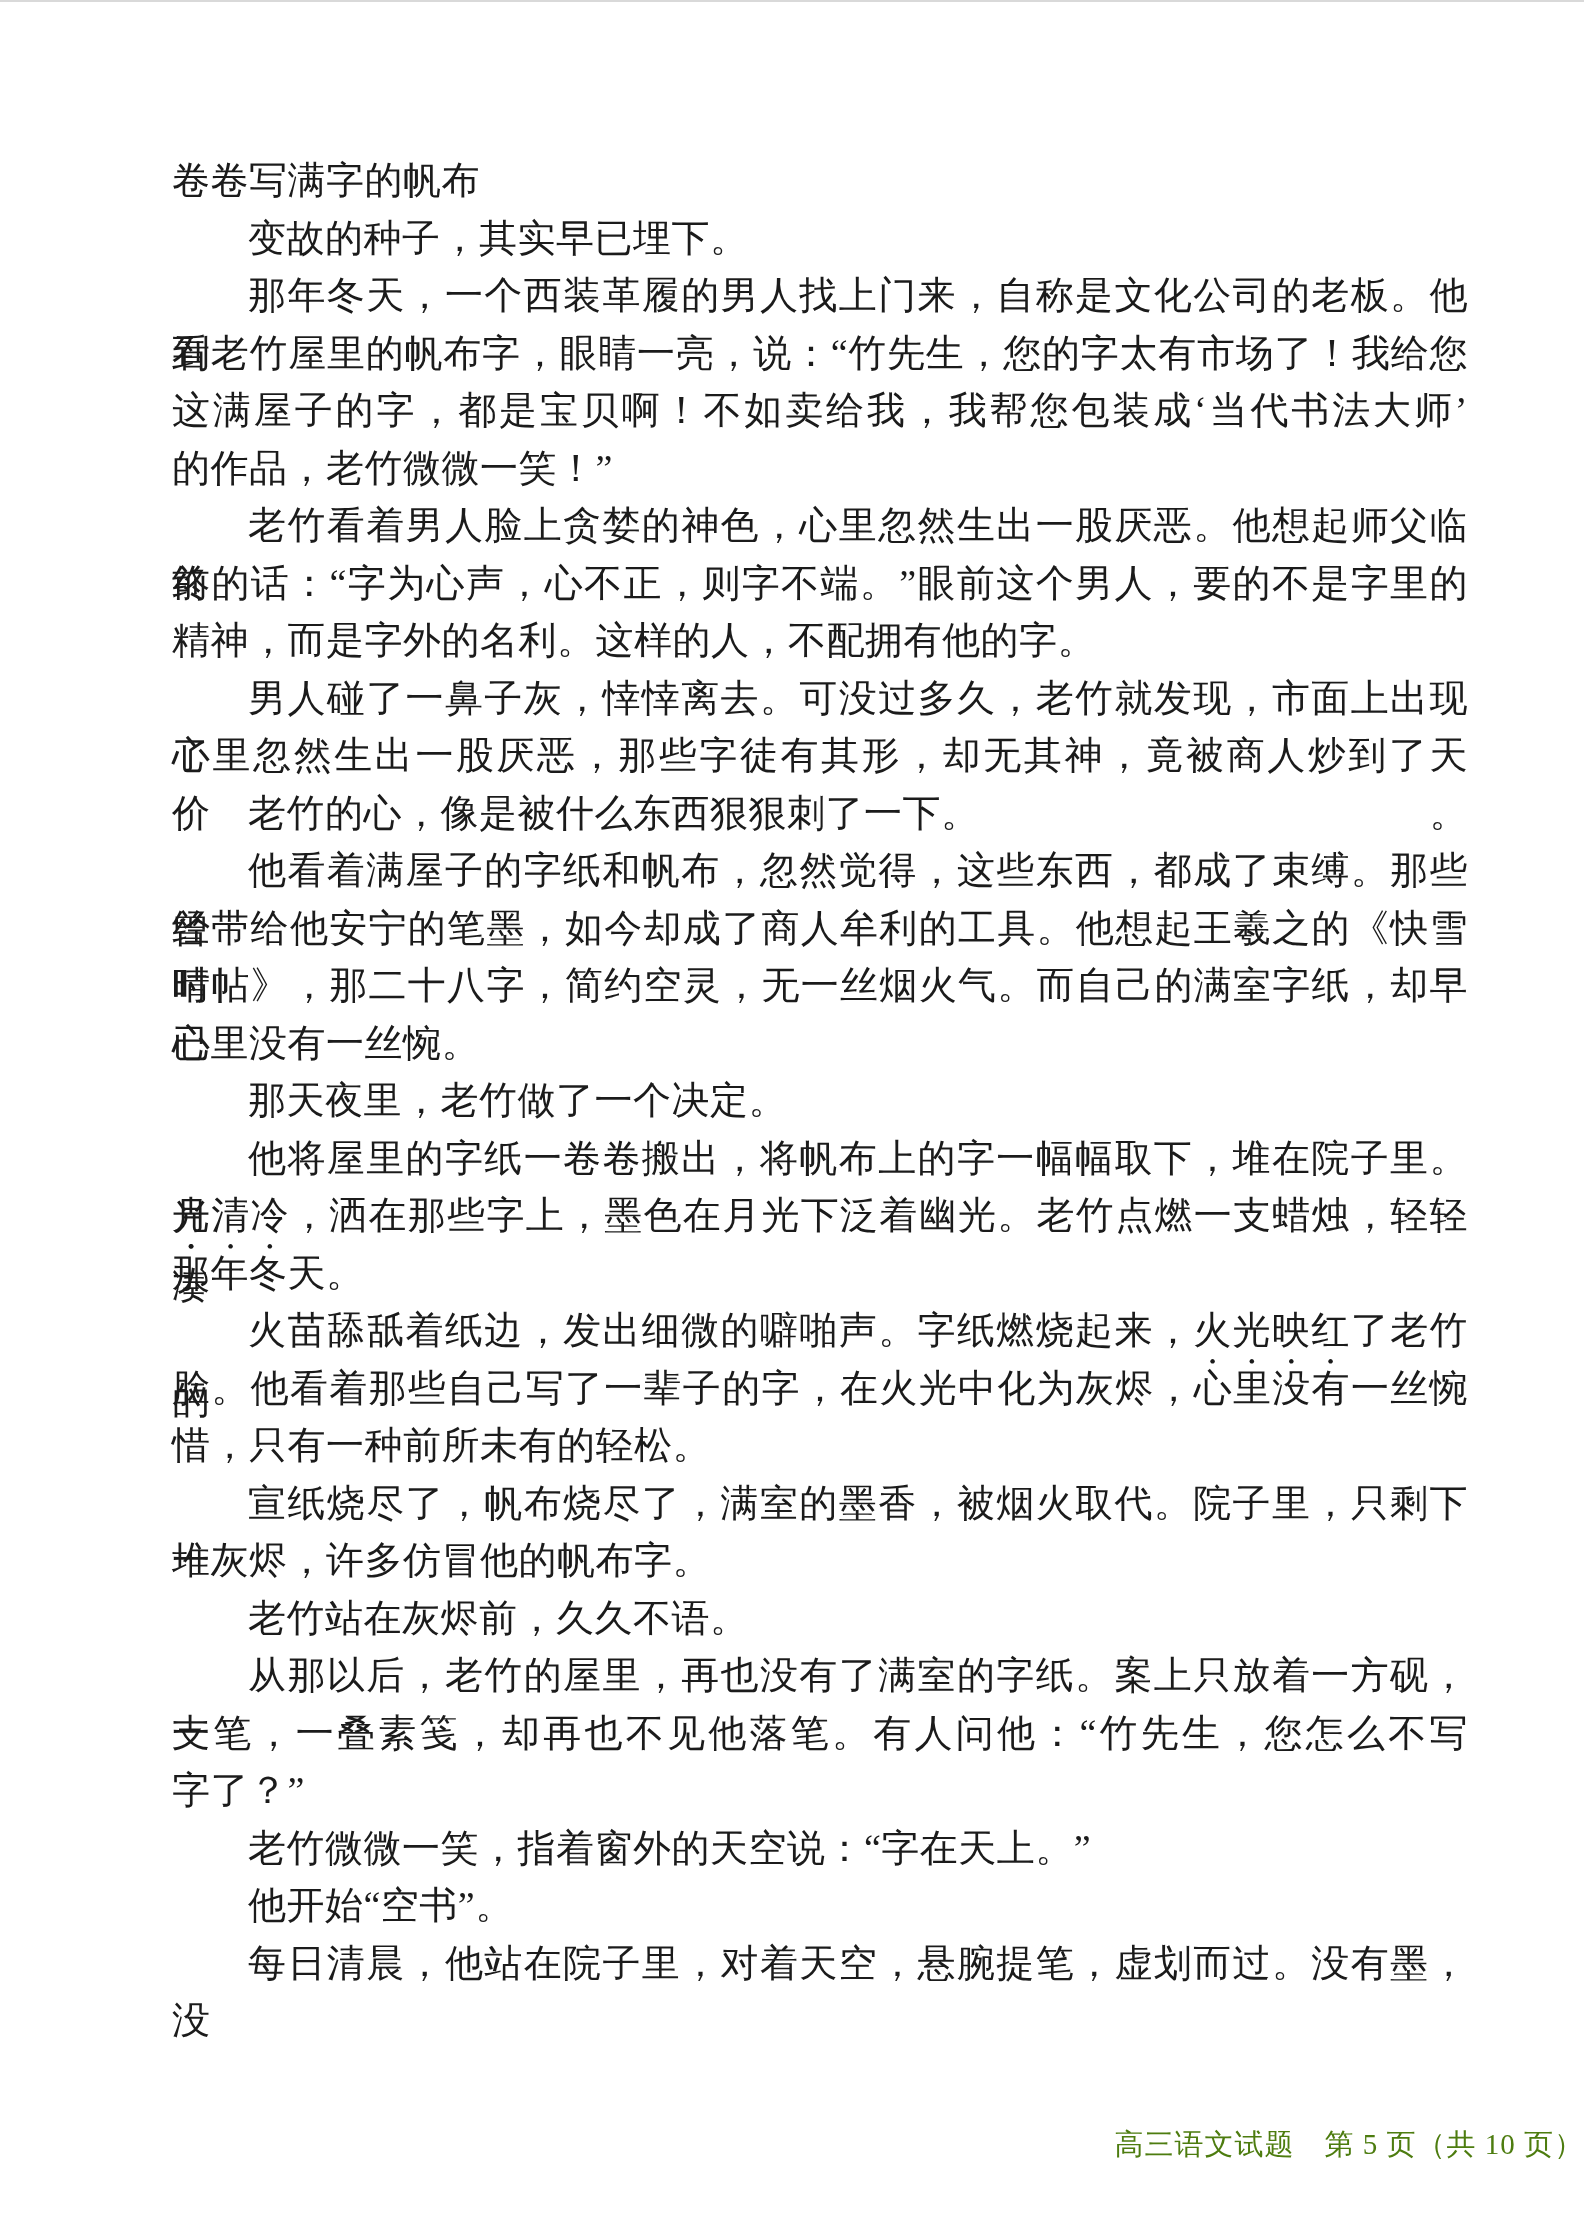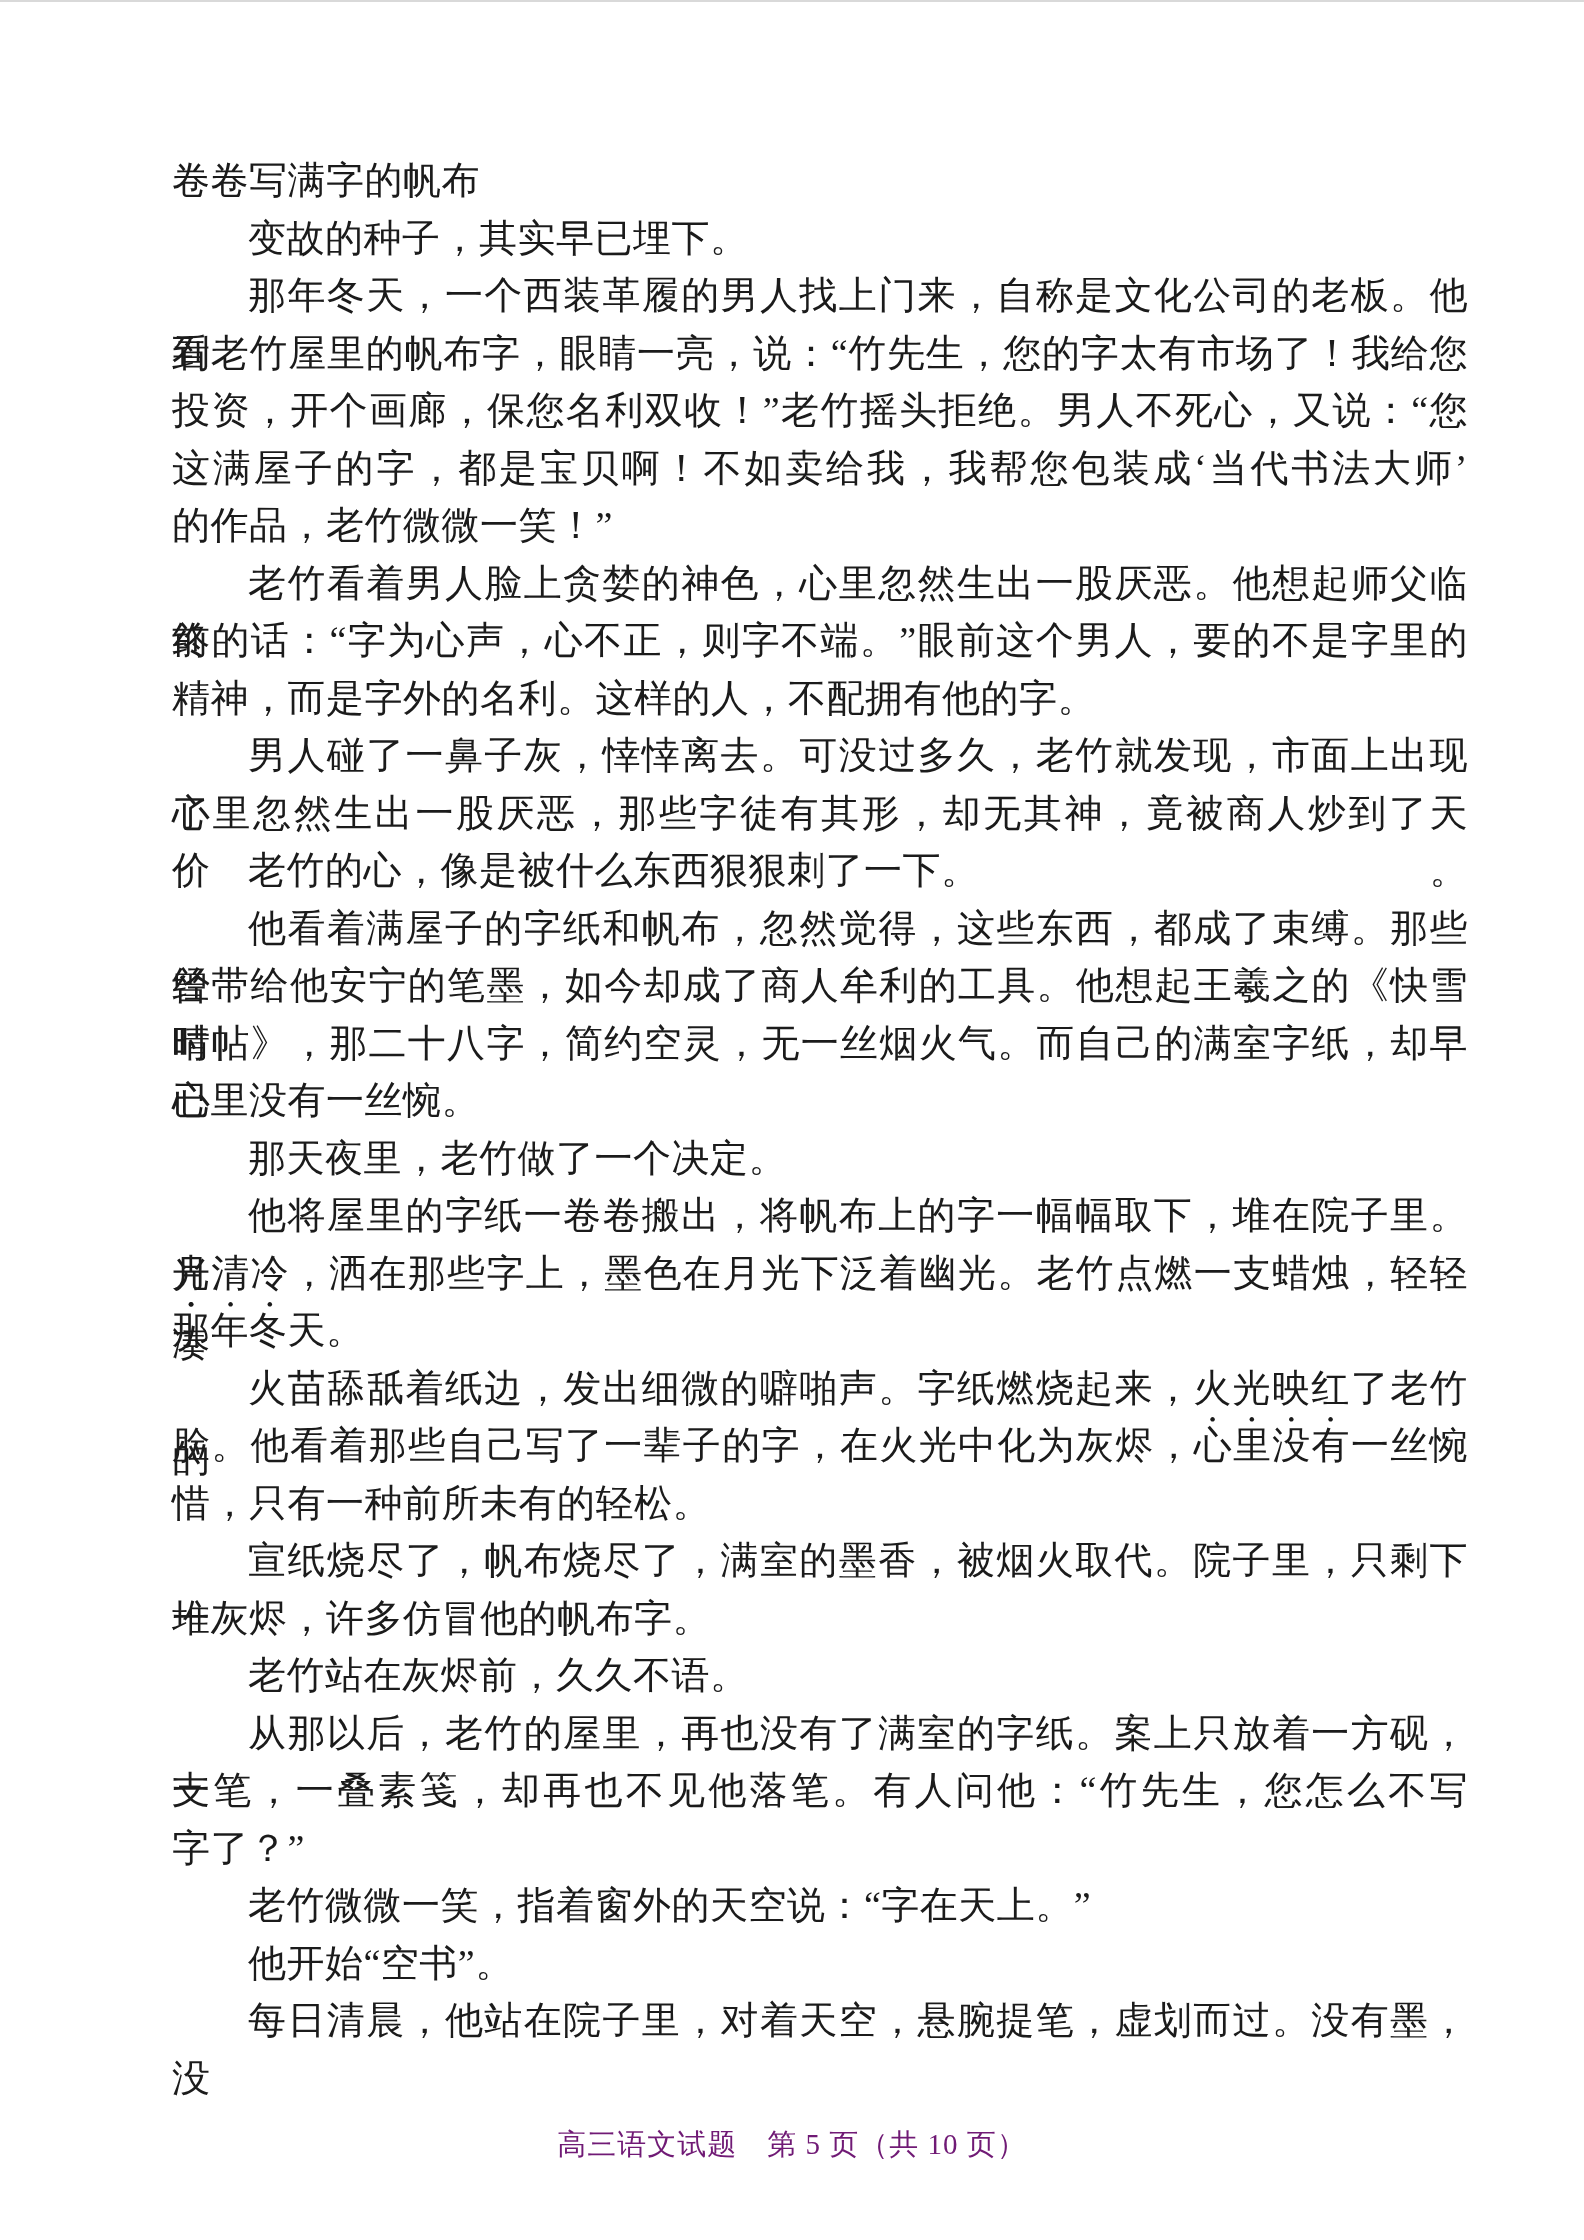--- a/index.html
+++ b/index.html
@@ -51,40 +51,39 @@
     -webkit-text-emphasis: filled dot #1b1b1b;
     -webkit-text-emphasis-position: under right;
     text-emphasis: filled dot #1b1b1b;
     text-emphasis-position: under right;
   }
   .footer {
     position: absolute;
     top: 2122px;
     left: 0;
     width: 100%;
-    text-align: center;
+    text-align: right;
     font-size: 29px;
     line-height: 44px;
     letter-spacing: 1px;
-    color: #701a75;
+    color: #4d7c0f;
   }
 </style>
 </head>
 <body>
 
 <div class="page">
   <div class="scan-edge-top"></div>
 
   <div class="body-lines">
 
   <div class="line"><span>卷卷写满字的帆布</span></div>
       <div class="line indent"><span>变故的种子，其实早已埋下。</span></div>
       <div class="line indent full"><span>那年冬天，一个西装革履的男人找上门来，自称是文化公司的老板。他看</span></div>
       <div class="line full"><span>到老竹屋里的帆布字，眼睛一亮，说：“竹先生，您的字太有市场了！我给您</span></div>
-      <div class="line full"><span>投资，开个画廊，保您名利双收！”老竹摇头拒绝。男人不死心，又说：“您</span></div>
       <div class="line full"><span>这满屋子的字，都是宝贝啊！不如卖给我，我帮您包装成‘当代书法大师’</span></div>
       <div class="line"><span>的作品，老竹微微一笑！”</span></div>
       <div class="line indent full"><span>老竹看着男人脸上贪婪的神色，心里忽然生出一股厌恶。他想起师父临终</span></div>
       <div class="line full"><span>前的话：“字为心声，心不正，则字不端。”眼前这个男人，要的不是字里的</span></div>
       <div class="line"><span>精神，而是字外的名利。这样的人，不配拥有他的字。</span></div>
       <div class="line indent full"><span>男人碰了一鼻子灰，悻悻离去。可没过多久，老竹就发现，市面上出现了</span></div>
       <div class="line full"><span>心里忽然生出一股厌恶，那些字徒有其形，却无其神，竟被商人炒到了天价。</span></div>
       <div class="line indent"><span>老竹的心，像是被什么东西狠狠刺了一下。</span></div>
       <div class="line indent full"><span>他看着满屋子的字纸和帆布，忽然觉得，这些东西，都成了束缚。那些曾</span></div>
       <div class="line full"><span>经带给他安宁的笔墨，如今却成了商人牟利的工具。他想起王羲之的《快雪时</span></div>

